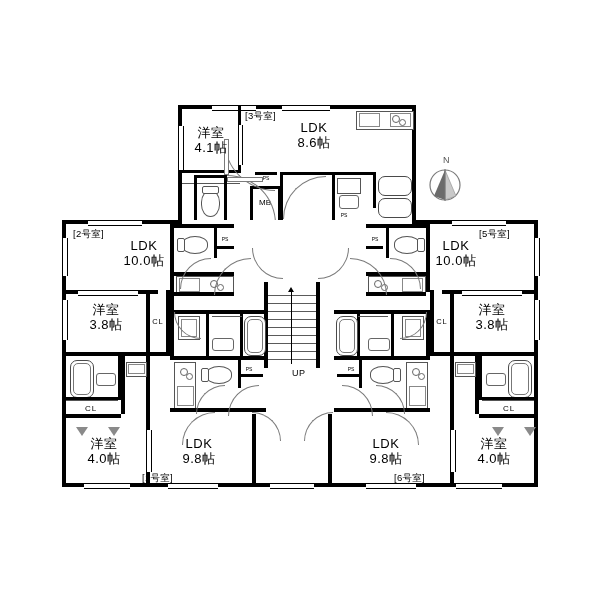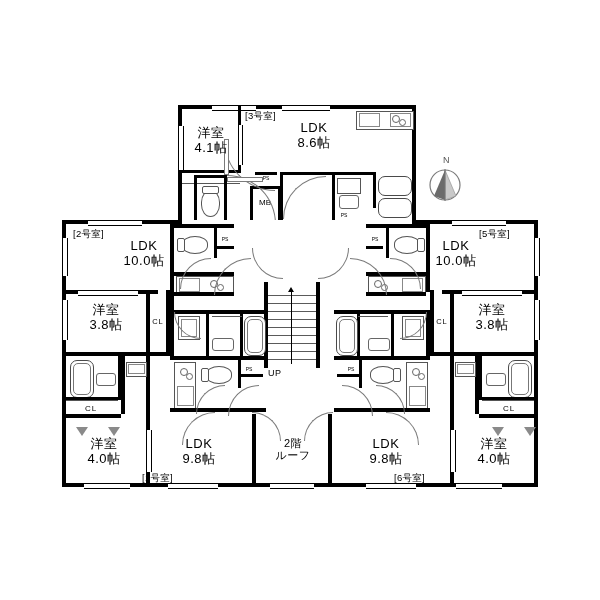--- a/index.html
+++ b/index.html
@@ -237,21 +237,21 @@
   <div class="tread" style="left:268px;top:303px;width:48px;"></div>
   <div class="tread" style="left:268px;top:311px;width:48px;"></div>
   <div class="tread" style="left:268px;top:319px;width:48px;"></div>
   <div class="tread" style="left:268px;top:327px;width:48px;"></div>
   <div class="tread" style="left:268px;top:335px;width:48px;"></div>
   <div class="tread" style="left:268px;top:343px;width:48px;"></div>
   <div class="tread" style="left:268px;top:351px;width:48px;"></div>
   <div class="tread" style="left:268px;top:359px;width:48px;"></div>
   <div class="stemv" style="left:291px;top:292px;height:72px;"></div>
   <div class="arrowup" style="left:288px;top:287px;"></div>
-  <div class="up" style="left:268px;top:368px;">UP</div>
+  <div class="up" style="left:292px;top:368px;">UP</div>
 
   <div class="w" style="left:170px;top:310px;width:96px;height:4px;"></div>
   <div class="w" style="left:170px;top:310px;width:4px;height:48px;"></div>
   <div class="wt" style="left:206px;top:312px;width:3px;height:46px;"></div>
   <div class="wt" style="left:240px;top:312px;width:3px;height:46px;"></div>
   <div class="vanity" style="left:178px;top:316px;width:20px;height:22px;"></div>
   <div class="oline2" style="left:181px;top:319px;width:14px;height:16px;"></div>
   <div class="basin" style="left:212px;top:338px;width:20px;height:11px;"></div>
   <div class="tub" style="left:244px;top:316px;width:20px;height:38px;"></div>
   <div class="tubi" style="left:247px;top:319px;width:14px;height:32px;"></div>
@@ -336,24 +336,20 @@
   <div class="lbl" style="left:72px;top:437px;width:64px;">
     <span class="l1">洋室</span>
     <span class="l2">4.0帖</span>
   </div>
   <div class="lbl" style="left:163px;top:437px;width:72px;">
     <span class="l1">LDK</span>
     <span class="l2">9.8帖</span>
   </div>
   <div class="unit" style="left:142px;top:472px;">[1号室]</div>
 
-  <div class="lbl" style="left:262px;top:437px;width:62px;">
-    <span class="l1" style="font-size:11px;">2階</span>
-    <span class="l2" style="font-size:11px;">ルーフ</span>
-  </div>
 
   <div class="lbl" style="left:350px;top:437px;width:72px;">
     <span class="l1">LDK</span>
     <span class="l2">9.8帖</span>
   </div>
   <div class="unit" style="left:394px;top:472px;">[6号室]</div>
   <div class="lbl" style="left:462px;top:437px;width:64px;">
     <span class="l1">洋室</span>
     <span class="l2">4.0帖</span>
   </div>

